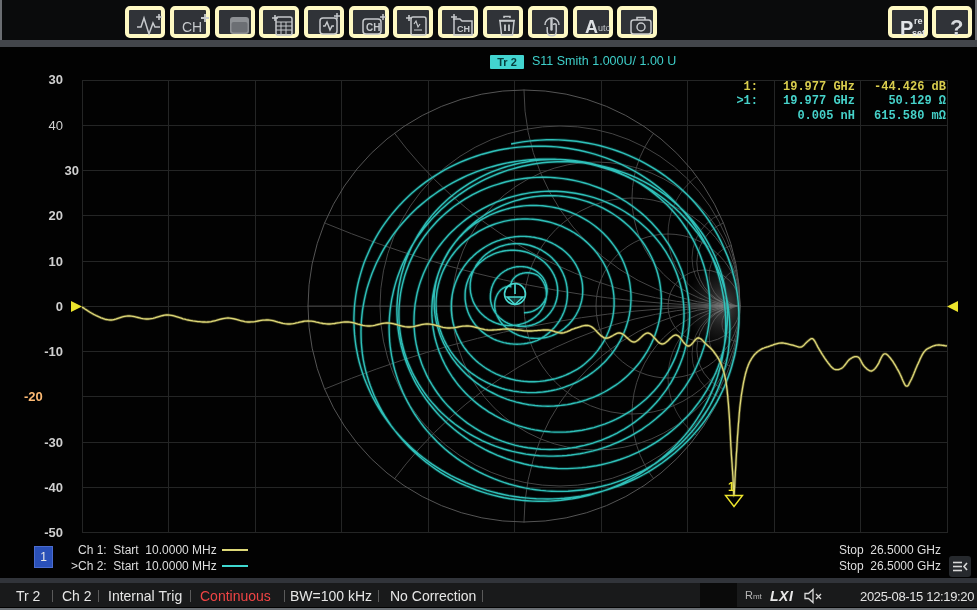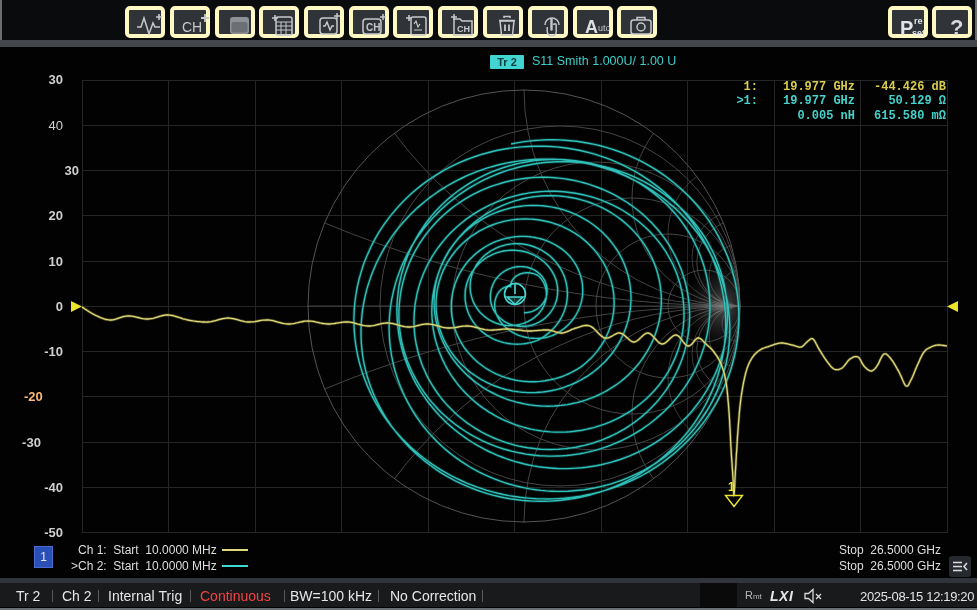--- a/index.html
+++ b/index.html
@@ -216,21 +216,21 @@
   </svg>
 
   <div class="abs" style="left:0; top:72px; width:63px; text-align:right; font-size:13px; font-weight:bold; color:#cfcfcf;">30</div>
   <div class="abs" style="left:0; top:118px; width:63px; text-align:right; font-size:13px; font-weight:normal; color:#cfcfcf;">40</div>
   <div class="abs" style="left:0; top:163px; width:63px; text-align:right; font-size:13px; font-weight:bold; color:#cfcfcf;margin-left:16px;">30</div>
   <div class="abs" style="left:0; top:208px; width:63px; text-align:right; font-size:13px; font-weight:bold; color:#cfcfcf;">20</div>
   <div class="abs" style="left:0; top:254px; width:63px; text-align:right; font-size:13px; font-weight:bold; color:#cfcfcf;">10</div>
   <div class="abs" style="left:0; top:299px; width:63px; text-align:right; font-size:13px; font-weight:bold; color:#cfcfcf;">0</div>
   <div class="abs" style="left:0; top:344px; width:63px; text-align:right; font-size:13px; font-weight:bold; color:#cfcfcf;">-10</div>
   <div class="abs" style="left:0; top:389px; width:63px; text-align:left; font-size:13px; font-weight:bold; color:#fdba74;margin-left:24px;">-20</div>
-  <div class="abs" style="left:0; top:435px; width:63px; text-align:center; font-size:13px; font-weight:bold; color:#cfcfcf;">-30</div>
+  <div class="abs" style="left:0; top:435px; width:63px; text-align:right; font-size:13px; font-weight:bold; color:#cfcfcf;">-30</div>
   <div class="abs" style="left:0; top:480px; width:63px; text-align:right; font-size:13px; font-weight:bold; color:#cfcfcf;">-40</div>
   <div class="abs" style="left:0; top:525px; width:63px; text-align:right; font-size:13px; font-weight:bold; color:#cfcfcf;">-50</div>
 
   <div class="abs" style="left:690px; top:80px; width:68px; text-align:right; font-family:'Liberation Mono',monospace; font-weight:bold; font-size:12px; color:#d9cd4e;">1:</div>
   <div class="abs" style="left:700px; top:80px; width:155px; text-align:right; font-family:'Liberation Mono',monospace; font-weight:bold; font-size:12px; color:#d9cd4e;">19.977&nbsp;GHz</div>
   <div class="abs" style="left:790px; top:80px; width:156px; text-align:right; font-family:'Liberation Mono',monospace; font-weight:bold; font-size:12px; color:#d9cd4e;">-44.426&nbsp;dB</div>
   <div class="abs" style="left:690px; top:94px; width:68px; text-align:right; font-family:'Liberation Mono',monospace; font-weight:bold; font-size:12px; color:#46d2ca;">&gt;1:</div>
   <div class="abs" style="left:700px; top:94px; width:155px; text-align:right; font-family:'Liberation Mono',monospace; font-weight:bold; font-size:12px; color:#46d2ca;">19.977&nbsp;GHz</div>
   <div class="abs" style="left:790px; top:94px; width:156px; text-align:right; font-family:'Liberation Mono',monospace; font-weight:bold; font-size:12px; color:#46d2ca;">50.129&nbsp;Ω</div>
   <div class="abs" style="left:690px; top:109px; width:68px; text-align:right; font-family:'Liberation Mono',monospace; font-weight:bold; font-size:12px; color:#46d2ca;"></div>

